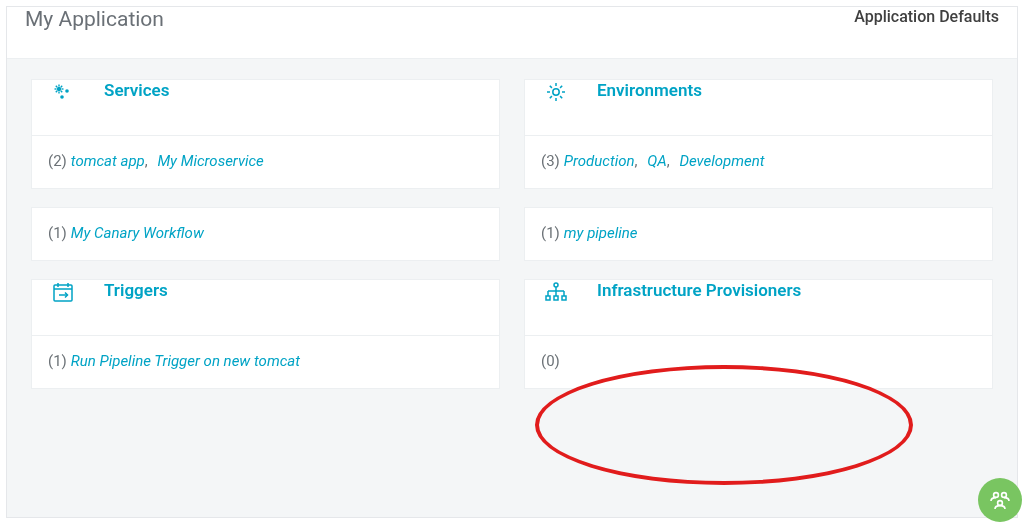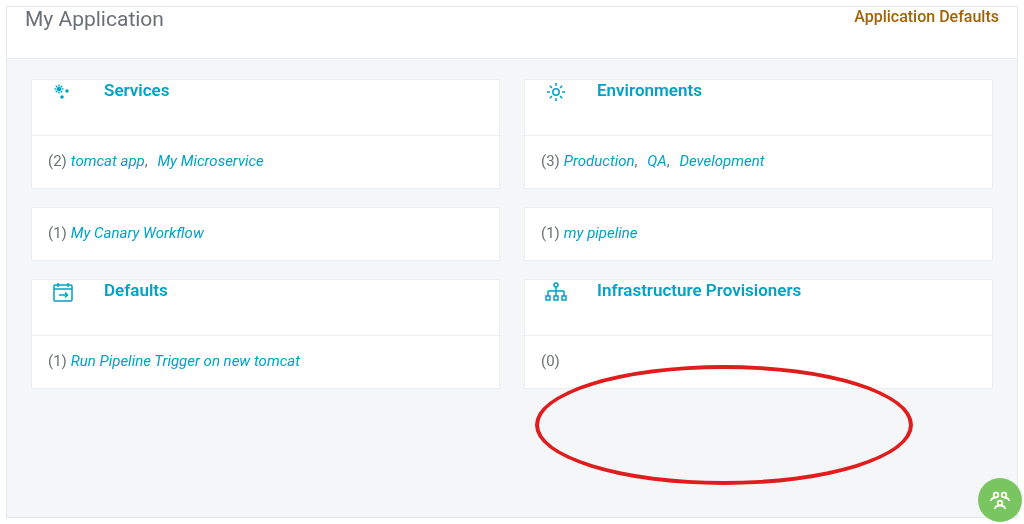--- a/index.html
+++ b/index.html
@@ -25,21 +25,21 @@
     justify-content: space-between;
     padding: 0 18px;
     border-bottom: 1px solid #eceff1;
   }
   .page-title {
     font-size: 21px;
     font-weight: 400;
     color: #6a7076;
   }
   .defaults-link {
-    color: #a16207;
+    color: #404040;
     font-size: 16px;
     font-weight: 500;
     cursor: pointer;
   }
   .grid-area {
     padding: 20px 24px;
     display: grid;
     grid-template-columns: 1fr 1fr;
     gap: 18px 24px;
   }
@@ -200,21 +200,21 @@
         <span class="icon-wrap">
           <svg width="24" height="24" viewBox="0 0 24 24" fill="none" stroke="#00a3c5" stroke-width="1.5">
             <rect x="3" y="5" width="18" height="16" rx="1"></rect>
             <line x1="3" y1="9" x2="21" y2="9"></line>
             <line x1="7" y1="3" x2="7" y2="7"></line>
             <line x1="17" y1="3" x2="17" y2="7"></line>
             <line x1="8" y1="15" x2="16" y2="15"></line>
             <polyline points="14,12.5 16.5,15 14,17.5"></polyline>
           </svg>
         </span>
-        <span class="card-title">Defaults</span>
+        <span class="card-title">Triggers</span>
       </div>
       <div class="card-body">
         <span class="count-paren">(<span>1</span>)</span>
         <span class="item-link">Run Pipeline Trigger on new tomcat</span>
       </div>
     </div>
 
     <div class="card">
       <div class="card-header">
         <span class="icon-wrap">

